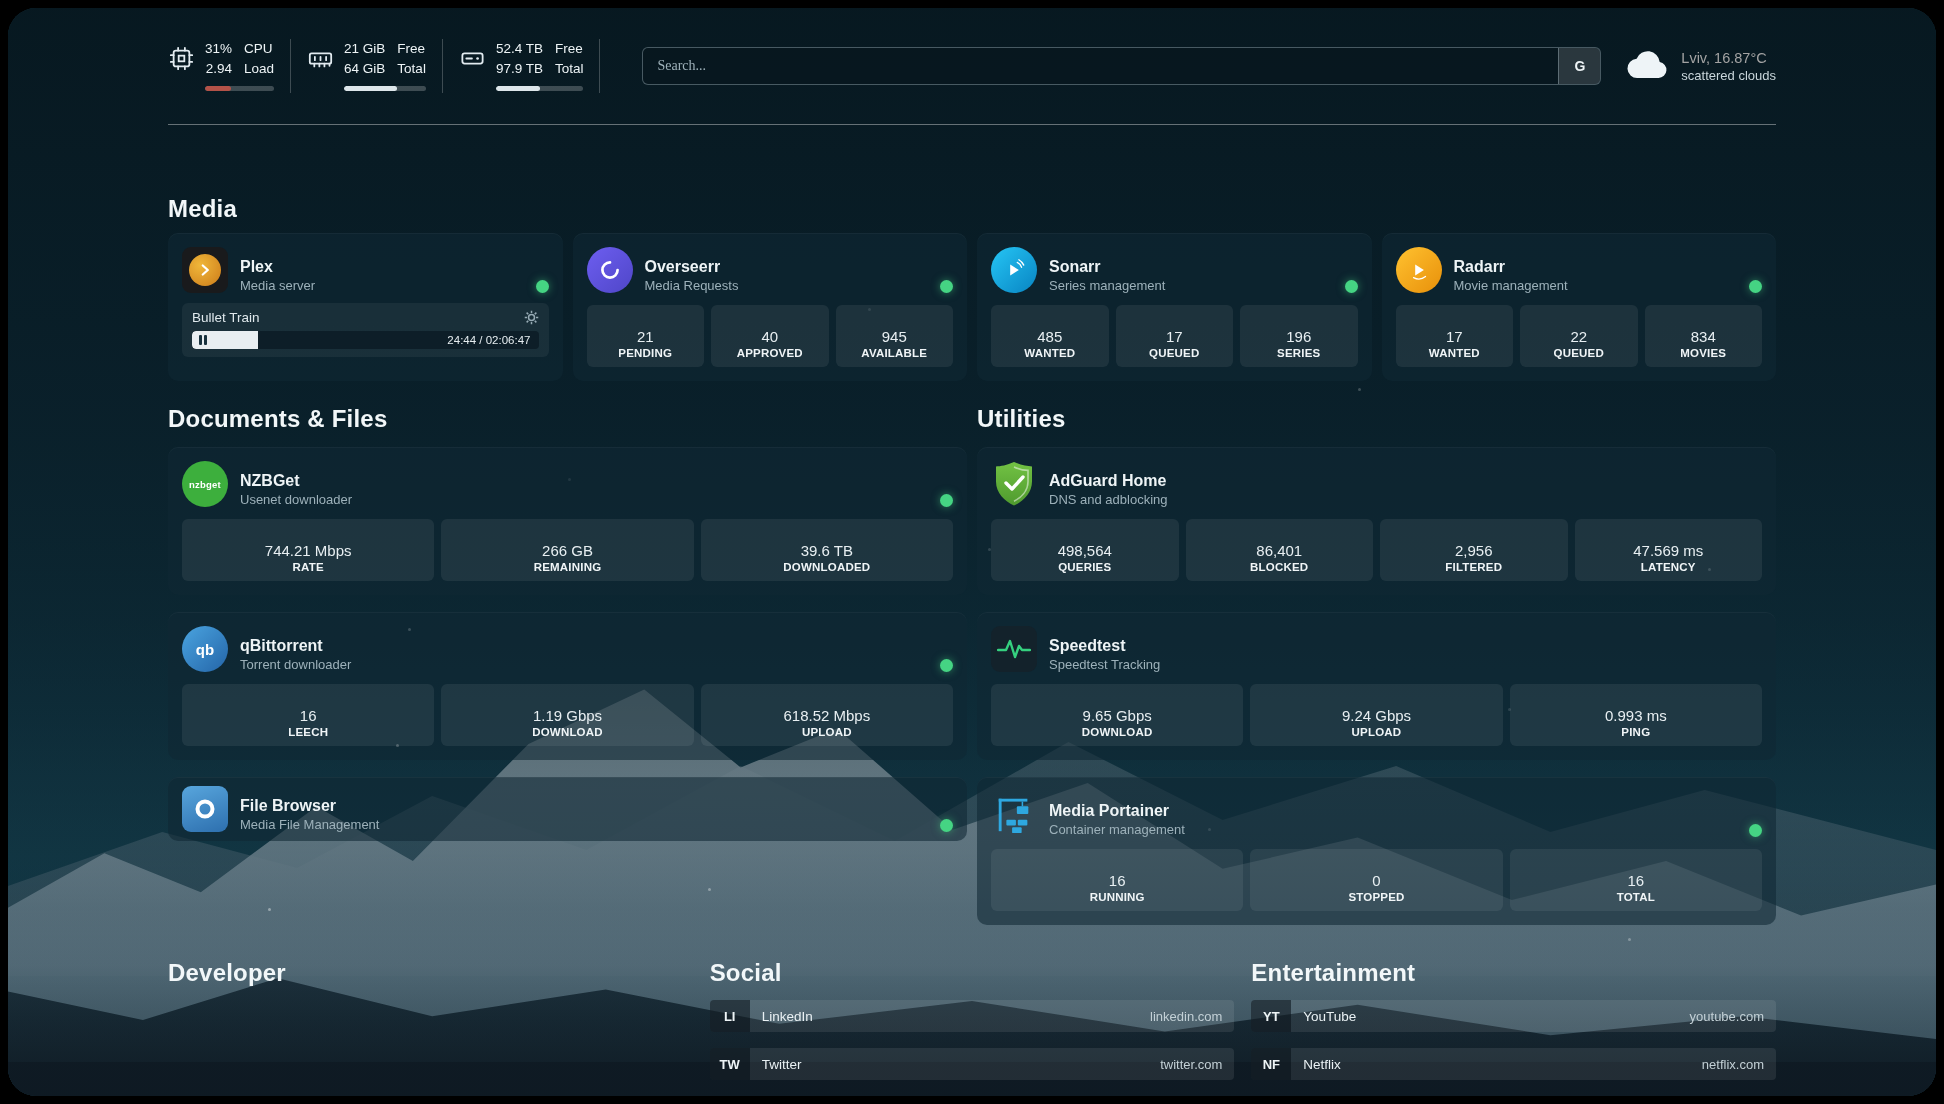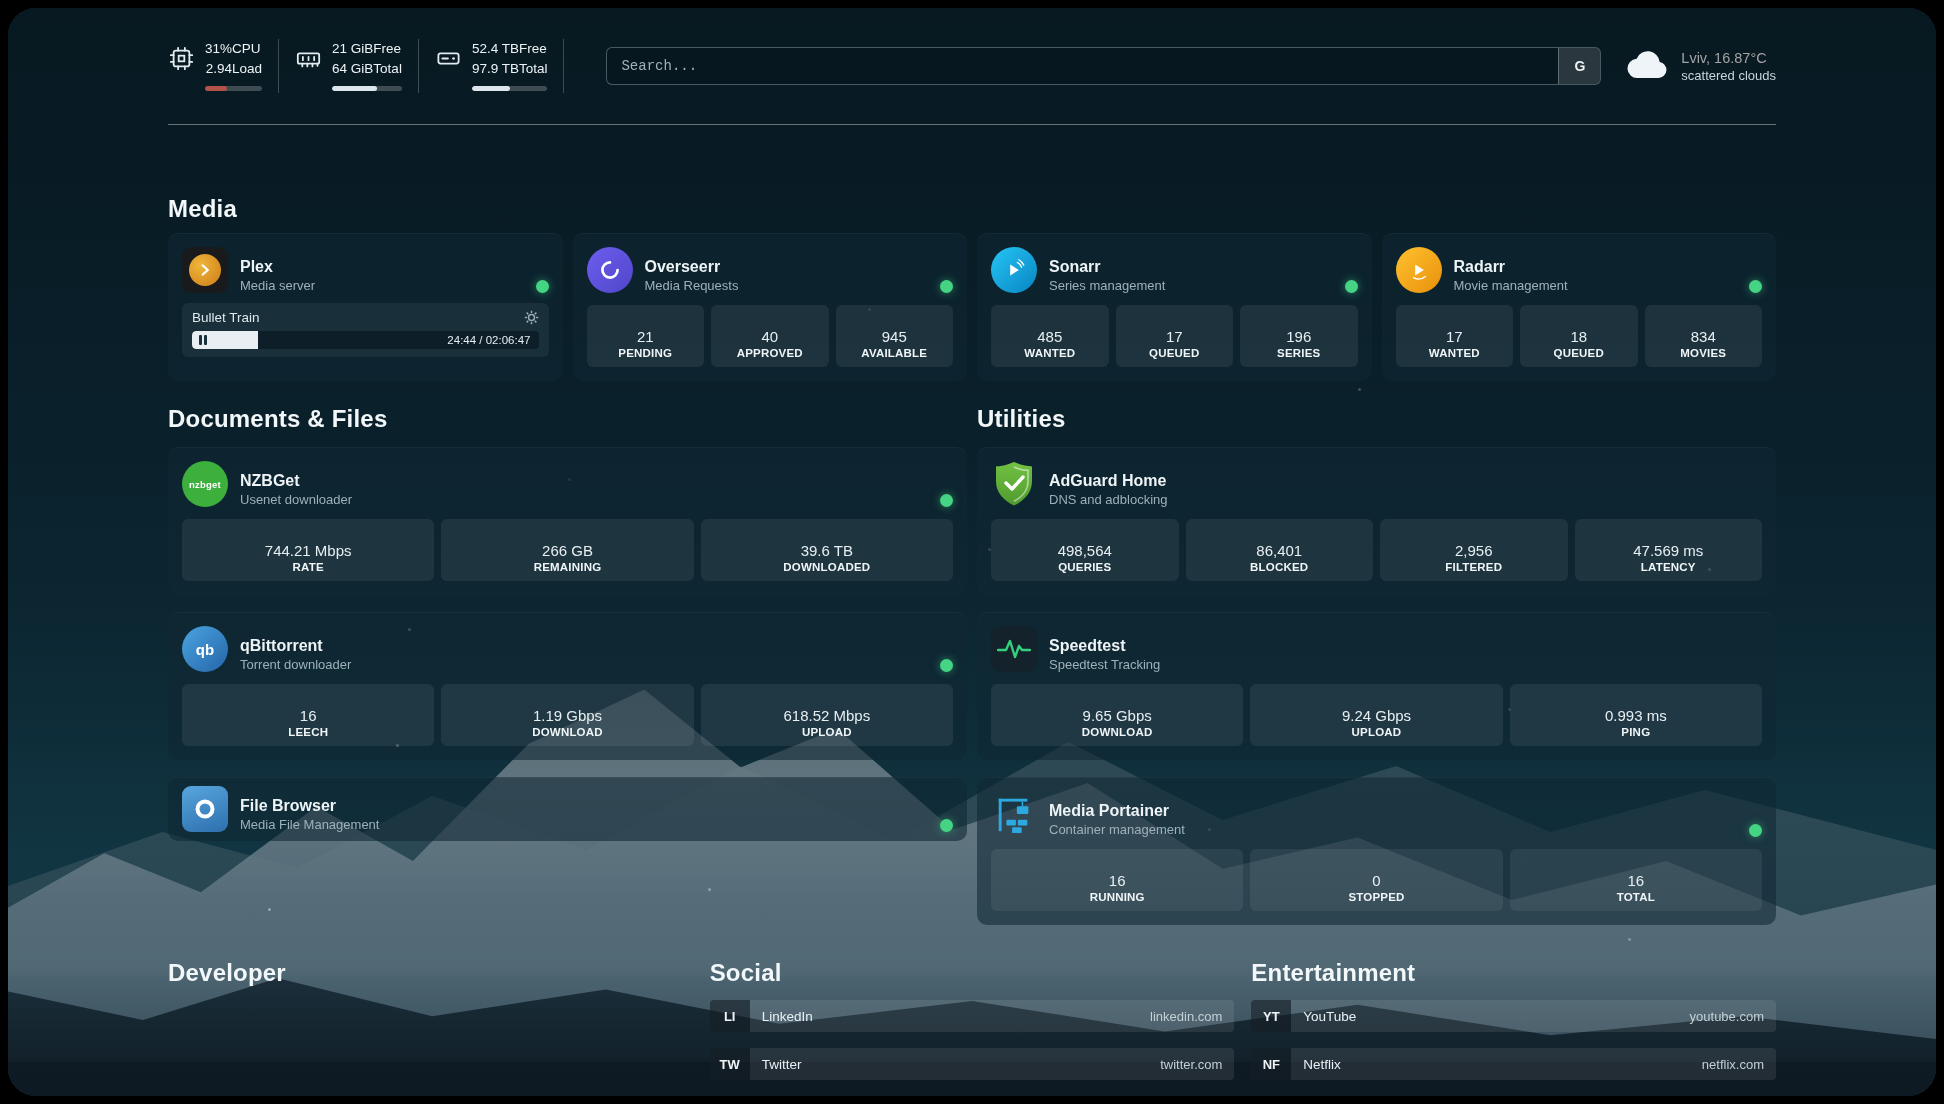--- a/index.html
+++ b/index.html
@@ -29,28 +29,28 @@
     1350px 380px 0 rgba(255,255,255,.22),560px 470px 0 rgba(255,255,255,.2),1620px 930px 0 rgba(255,255,255,.3)}
 
   
   .content{position:relative;z-index:5;width:1608px;margin:0 auto;padding-bottom:40px}
 
   
   .topbar{display:flex;align-items:center;margin-top:30px;height:56px}
   .stat-group{display:flex;align-items:flex-start;padding-right:16px;margin-right:16px;border-right:1px solid rgba(255,255,255,.22);height:54px}
   .sg-icon{color:#e2ebf0;margin-right:10px;margin-top:6px}
   .sg-icon svg{display:block;stroke:#e2ebf0;fill:none;stroke-width:1.6;stroke-linecap:round}
-  .sg-rows{display:flex;}
+  .sg-rows{display:flex;gap:12px}
   .sg-col{display:flex;flex-direction:column;font-size:13.5px;line-height:1.5;color:#eef4f6}
   .sg-col.values{align-items:flex-end;font-weight:500}
   .sg-bar{margin-top:6px;height:5px;border-radius:3px;background:rgba(255,255,255,.22);overflow:hidden}
   .sg-fill{height:100%;border-radius:3px;background:#dde6ea}
   .sg-fill.cpu{background:#b35248}
   .search{flex:1;display:flex;align-items:stretch;margin:0 26px;height:38px;border:1px solid rgba(170,190,200,.4);border-radius:6px;background:rgba(8,22,30,.55);overflow:hidden}
-  .search input{flex:1;background:transparent;border:none;outline:none;color:#e6edf0;font-size:14px;padding:0 14px;font-family:Liberation Mono, monospace}
+  .search input{flex:1;background:transparent;border:none;outline:none;color:#e6edf0;font-size:14px;padding:0 14px;font-family:Liberation Serif, serif}
   .search input::placeholder{color:#9fb2ba}
   .search-engine{width:42px;display:flex;align-items:center;justify-content:center;background:rgba(255,255,255,.14);border-left:1px solid rgba(170,190,200,.4);color:#eef4f6;font-weight:600;font-size:14px;cursor:pointer}
   .weather{display:flex;align-items:center;gap:12px}
   .weather-text .w-loc{font-size:14.5px;color:#a3a3a3}
   .weather-text .w-cond{font-size:13px;color:#c9d6db;margin-top:2px}
 
   .divider{margin-top:30px;height:1px;background:rgba(255,255,255,.38)}
 
   
   .section-title{font-size:24px;font-weight:600;color:#f2f7f9;letter-spacing:.2px}
@@ -331,21 +331,21 @@
               <div class="app-sub">Movie management</div>
             </div>
             <span class="dot"></span>
           </div>
           <div class="stats">
             <div class="stat">
               <div class="stat-val">17</div>
                 <div class="stat-lbl">WANTED</div>
             </div>
             <div class="stat">
-              <div class="stat-val">18</div>
+              <div class="stat-val">22</div>
                 <div class="stat-lbl">QUEUED</div>
             </div>
             <div class="stat">
               <div class="stat-val">834</div>
                 <div class="stat-lbl">MOVIES</div>
             </div>
           </div>
         </div>
 
       </div>

